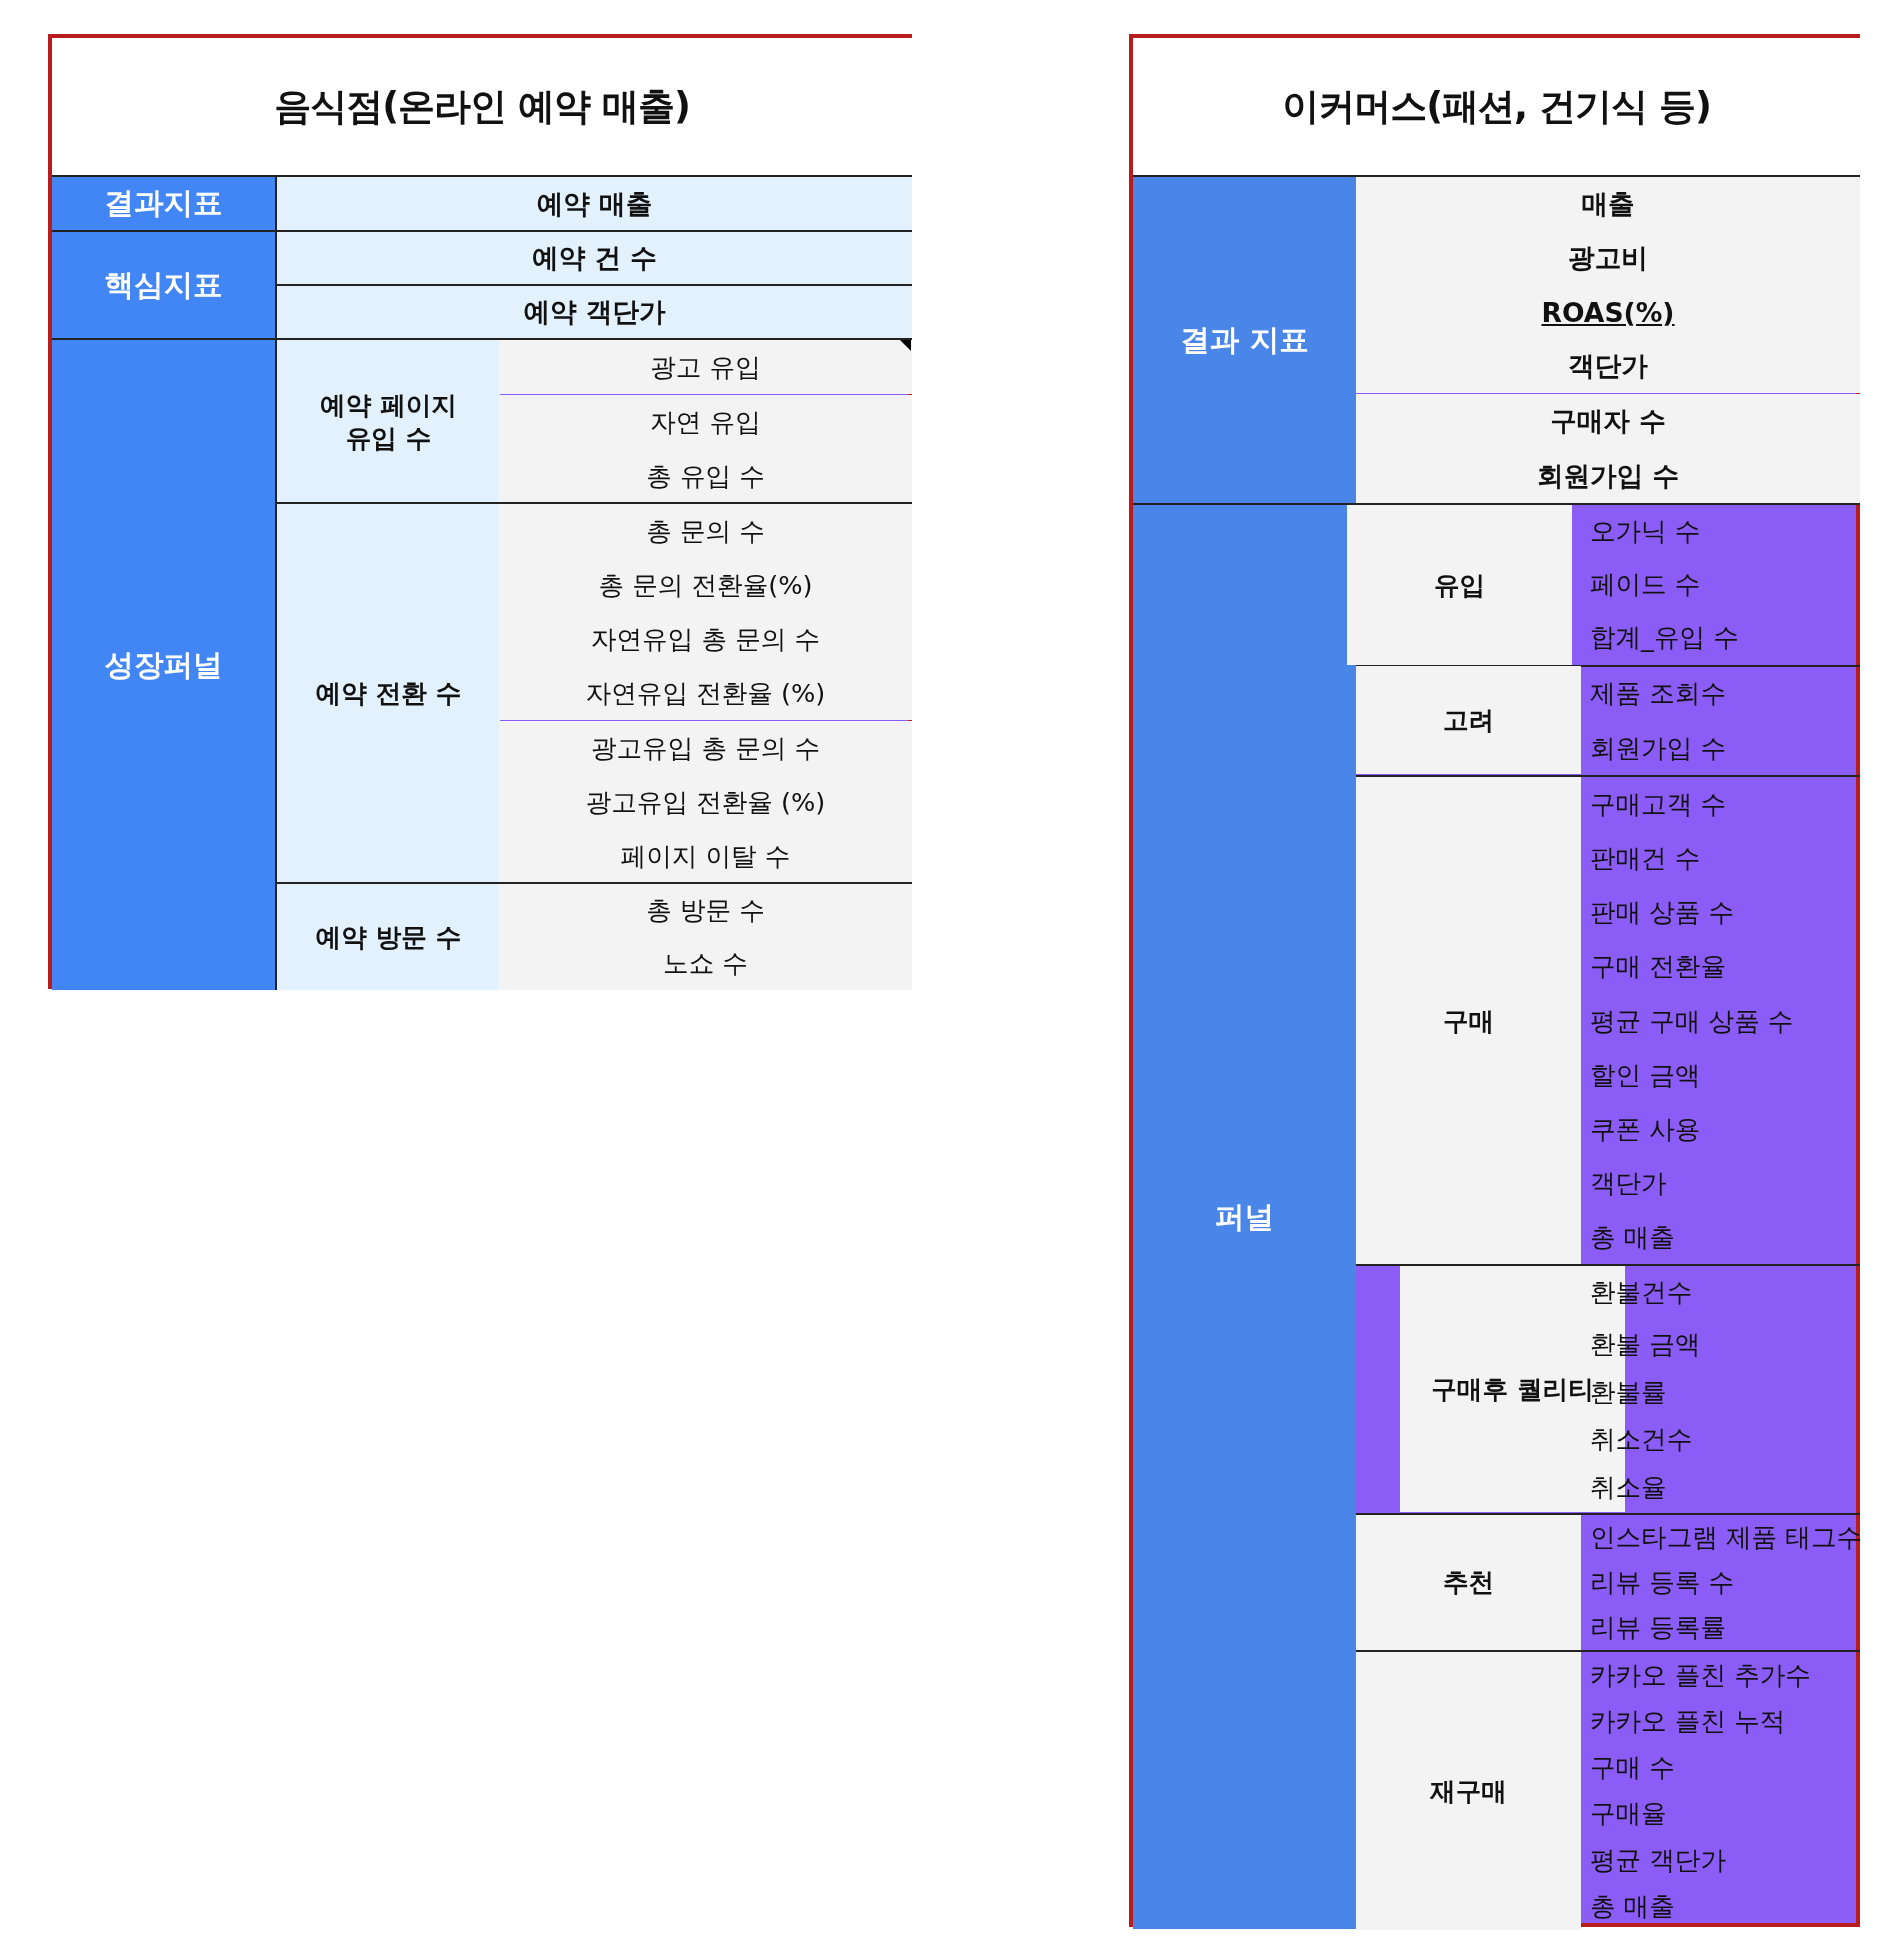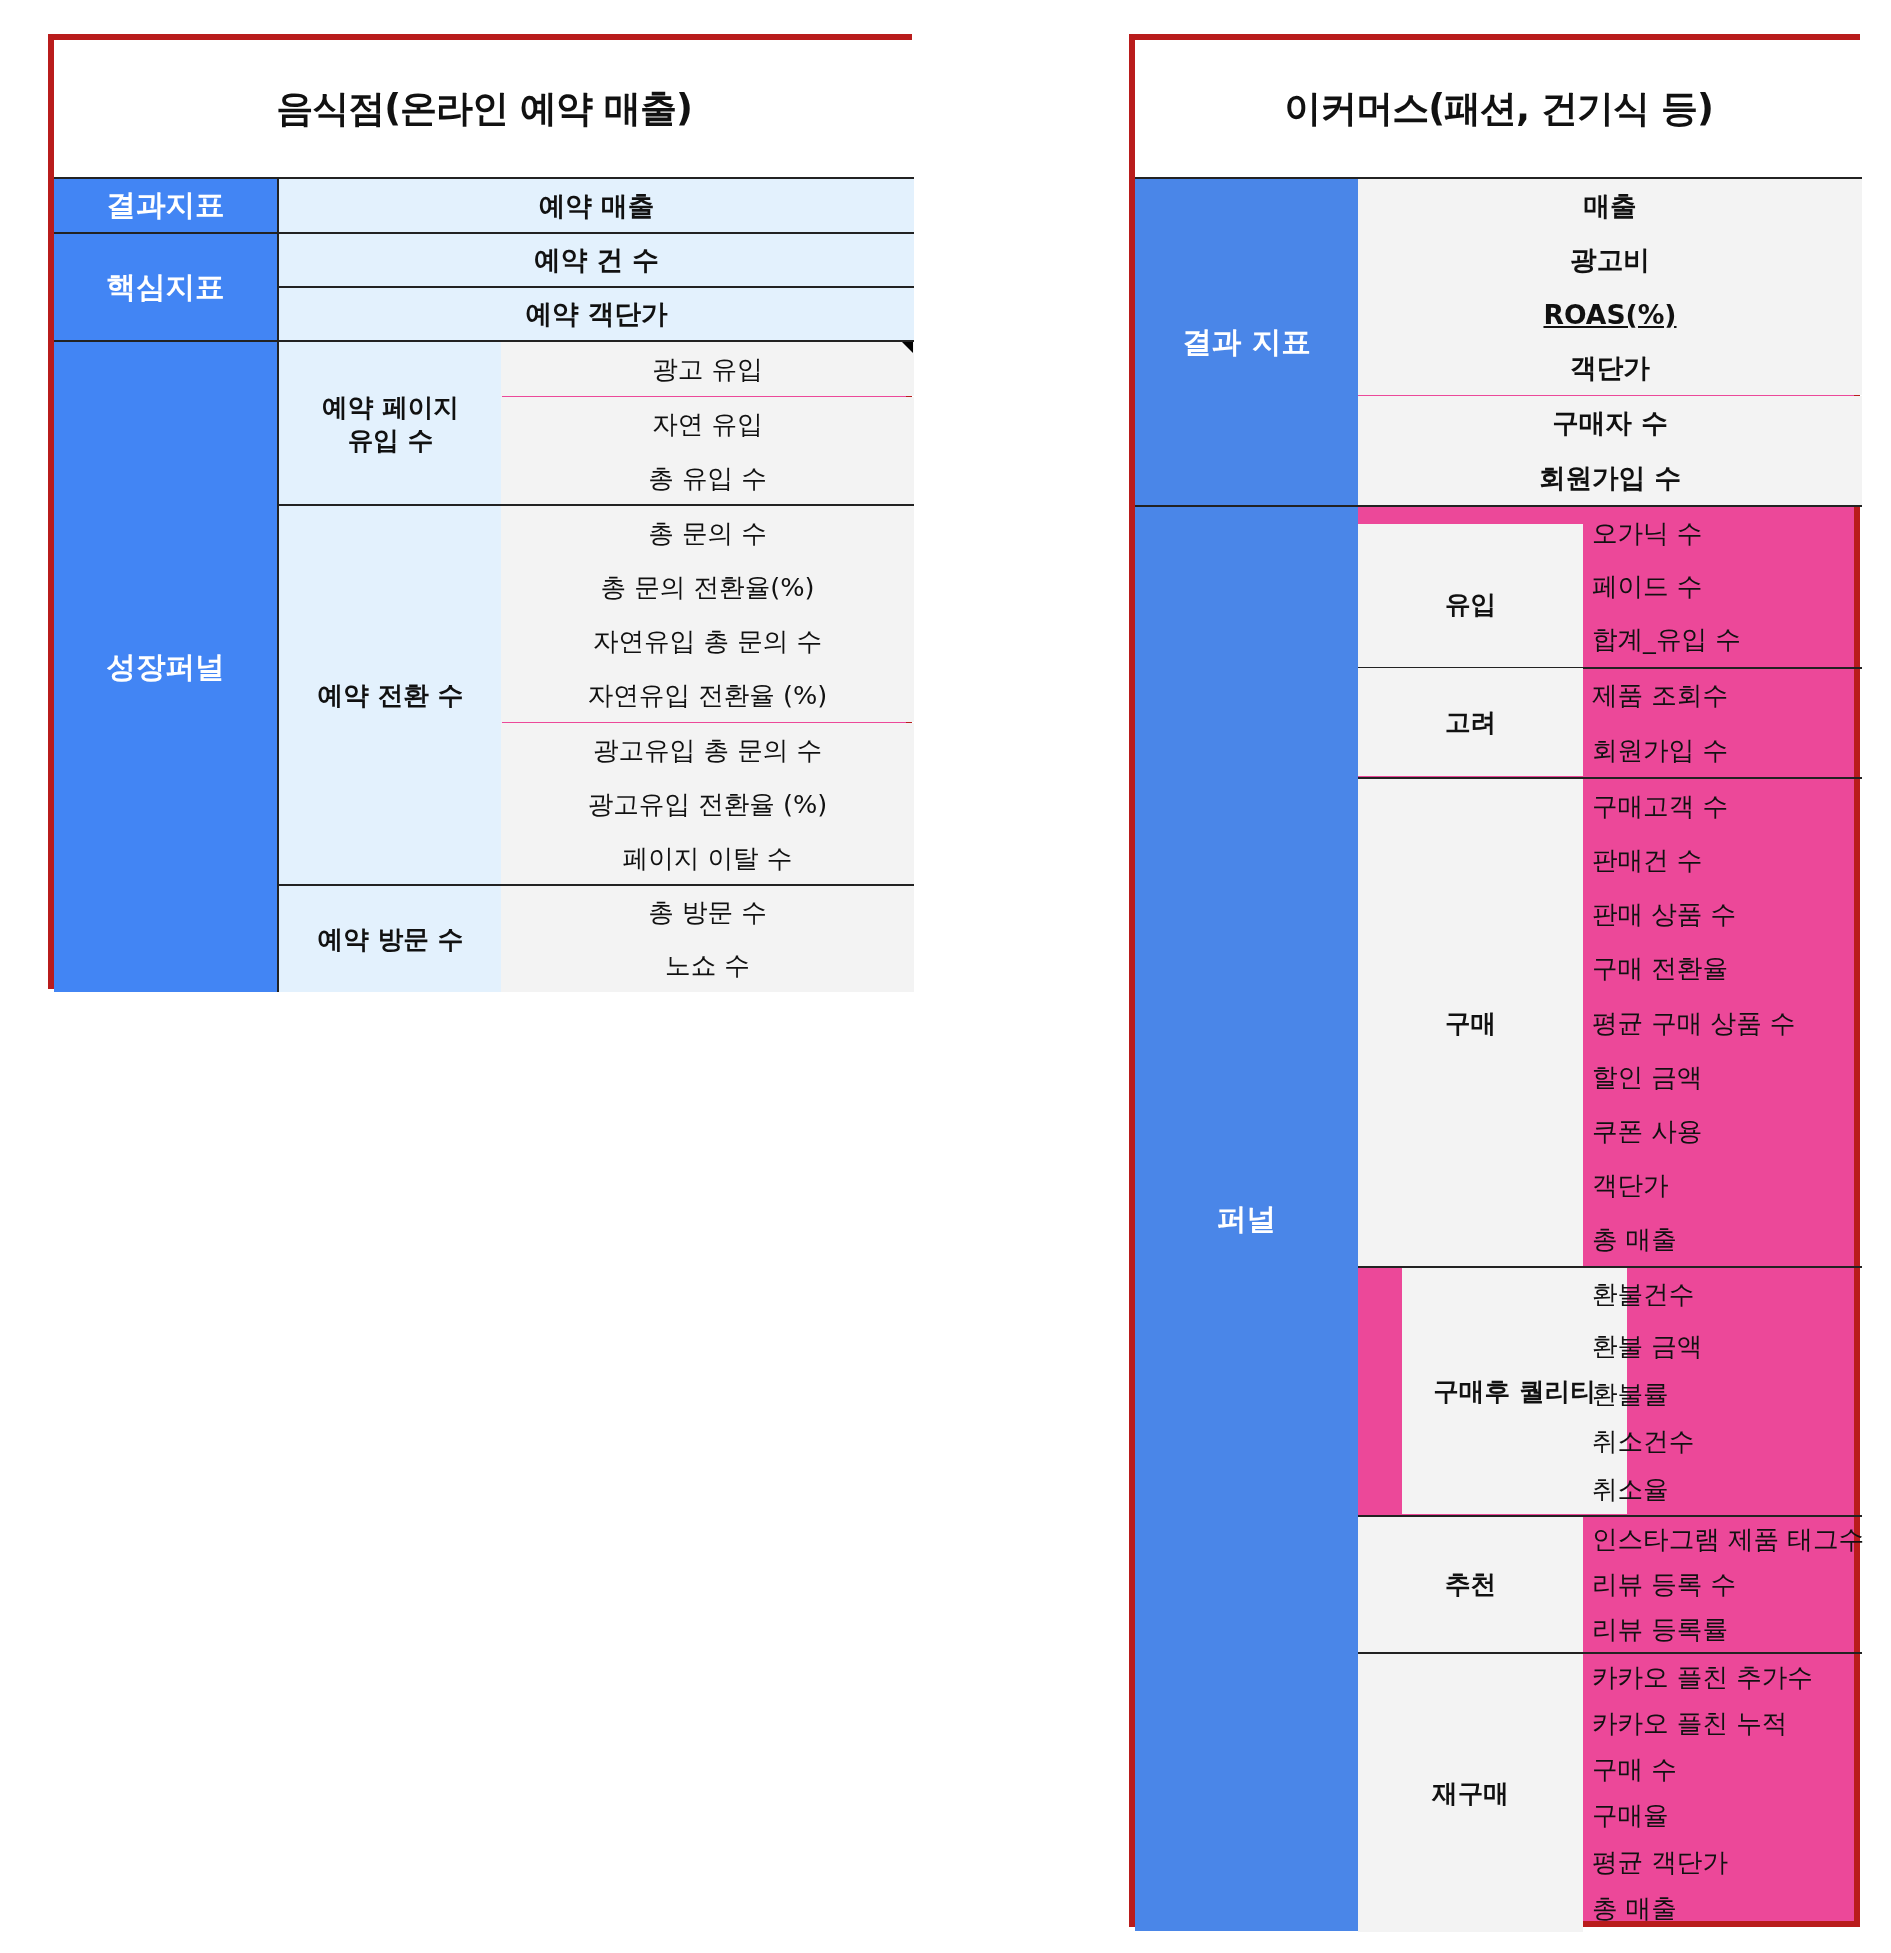--- a/index.html
+++ b/index.html
@@ -1,17 +1,17 @@
 <!DOCTYPE html>
 <html><head>
 <meta charset="utf-8">
 <style>
   html, body { margin:0; padding:0; background:#ffffff; }
   body { width:1891px; height:1953px; position:relative; font-family:"DejaVu Sans","Liberation Sans",sans-serif; color:#111; overflow:hidden; }
-  .tbl { position:absolute; border:6px solid #b91c1c; box-sizing:border-box; background:#ec4899; }
+  .tbl { position:absolute; border:4px solid #b91c1c; box-sizing:border-box; background:#8b5cf6; }
   .abs { position:absolute; box-sizing:border-box; display:flex; align-items:center; justify-content:center; text-align:center; }
   .title { font-size:37px; font-weight:bold; background:#fff; border-bottom:2px solid #222; letter-spacing:-1px; }
   .lbl-blue-l { background:#4285f4; color:#fff; font-weight:bold; font-size:29.6px; border-right:2px solid #222; }
   .lbl-blue-r { background:#4a86e8; color:#fff; font-weight:bold; font-size:29.6px; }
   .hline { position:absolute; height:2px; background:#222; }
   .lightblue { background:#e3f1fd; }
   .gray { background:#f3f3f3; }
   .bold { font-weight:bold; }
   .t26 { font-size:25.6px; }
   .t27 { font-size:26.6px; }
@@ -68,21 +68,21 @@
   <div class="abs gray bold t27" style="left:223px; top:139px; width:504px; height:54px;">매출</div>
   <div class="abs gray bold t27" style="left:223px; top:193px; width:504px; height:54px;">광고비</div>
   <div class="abs gray bold t27" style="left:223px; top:247px; width:504px; height:54px;text-decoration:underline;">ROAS(%)</div>
   <div class="abs gray bold t27" style="left:223px; top:301px; width:504px; height:54px;">객단가</div>
   <div class="abs gray bold t27" style="left:223px; top:356px; width:504px; height:54px;">구매자 수</div>
   <div class="abs gray bold t27" style="left:223px; top:410px; width:504px; height:56px;">회원가입 수</div>
   <div class="hline" style="left:0; top:465px; width:727px;"></div>
 
   <div class="abs lbl-blue-r" style="left:0; top:467px; width:223px; height:1424px;">퍼널</div>
 
-  <div class="abs gray bold t26" style="left:223px; top:467px; width:225px; height:160px;margin-top:17px;">유입</div>
+  <div class="abs gray bold t26" style="left:214px; top:467px; width:225px; height:160px;">유입</div>
   <div class="abs t26 left-al" style="left:447px; top:467px; width:280px; height:53px;">오가닉 수</div>
   <div class="abs t26 left-al" style="left:447px; top:520px; width:280px; height:53px;">페이드 수</div>
   <div class="abs t26 left-al" style="left:447px; top:573px; width:280px; height:53px;">합계_유입 수</div>
   <div class="hline" style="left:223px; top:627px; width:504px;"></div>
 
   <div class="abs gray bold t26" style="left:223px; top:628px; width:225px; height:108px;">고려</div>
   <div class="abs t26 left-al" style="left:447px; top:628px; width:280px; height:54px;">제품 조회수</div>
   <div class="abs t26 left-al" style="left:447px; top:683px; width:280px; height:54px;">회원가입 수</div>
   <div class="hline" style="left:223px; top:737px; width:504px;"></div>
 

